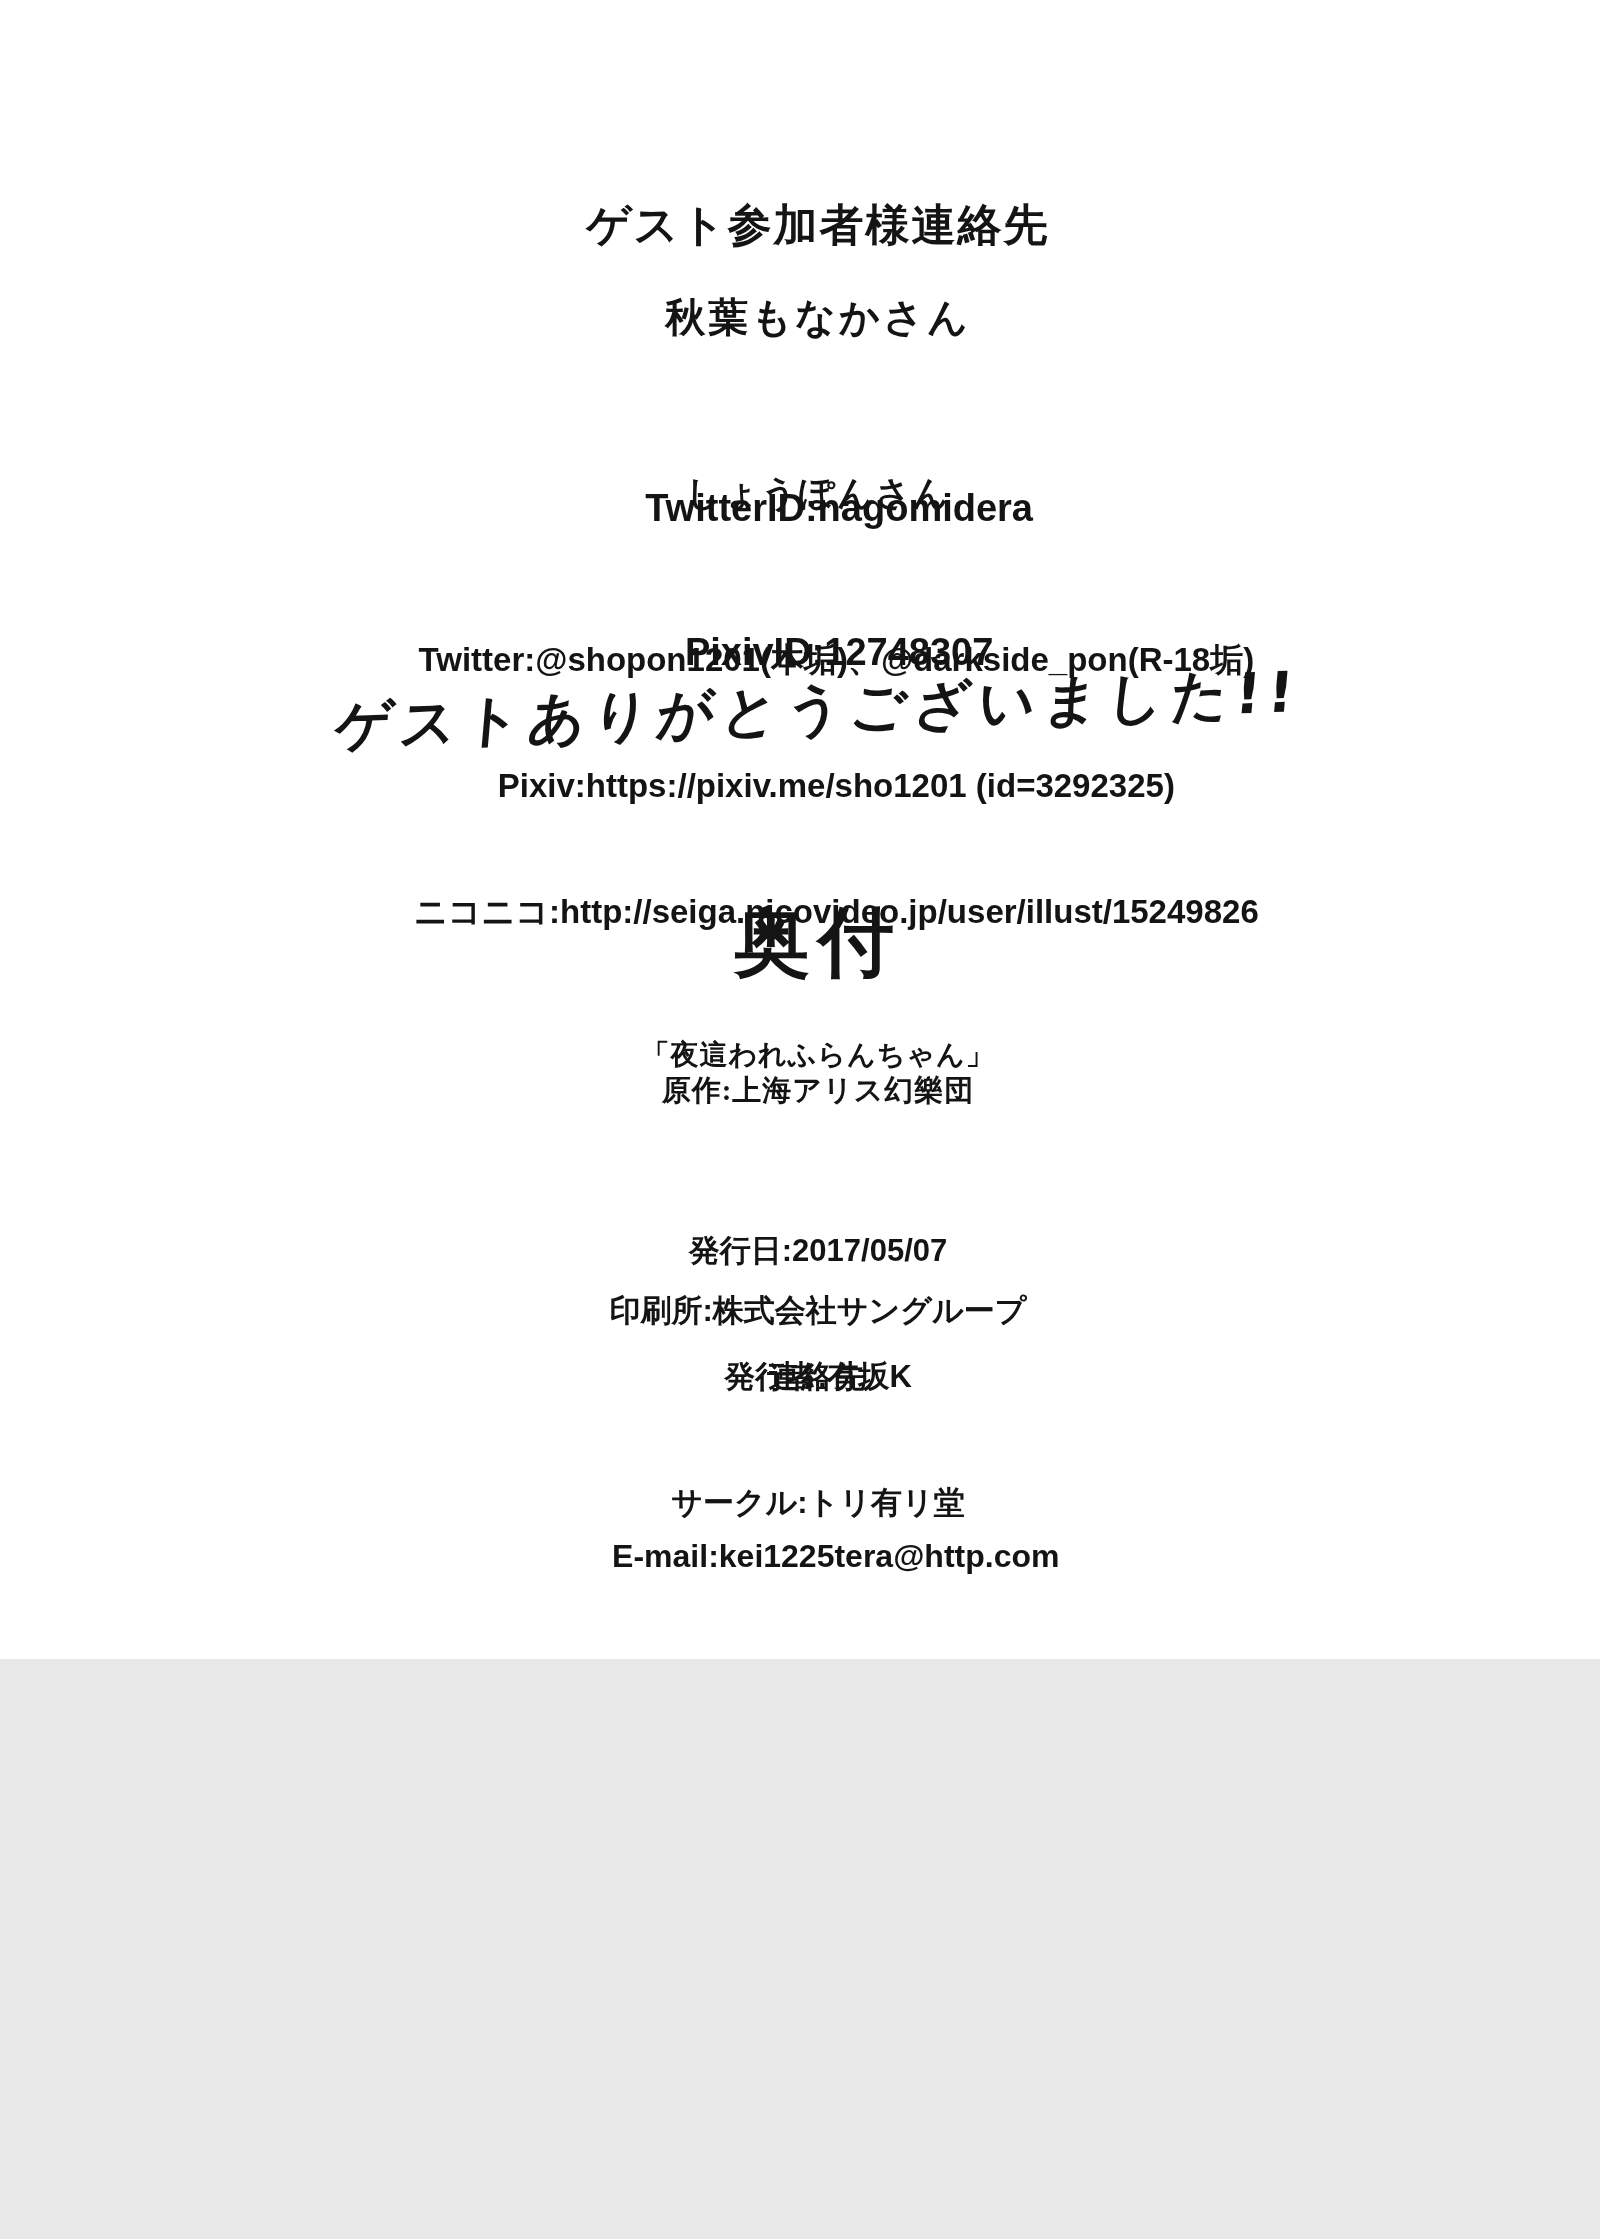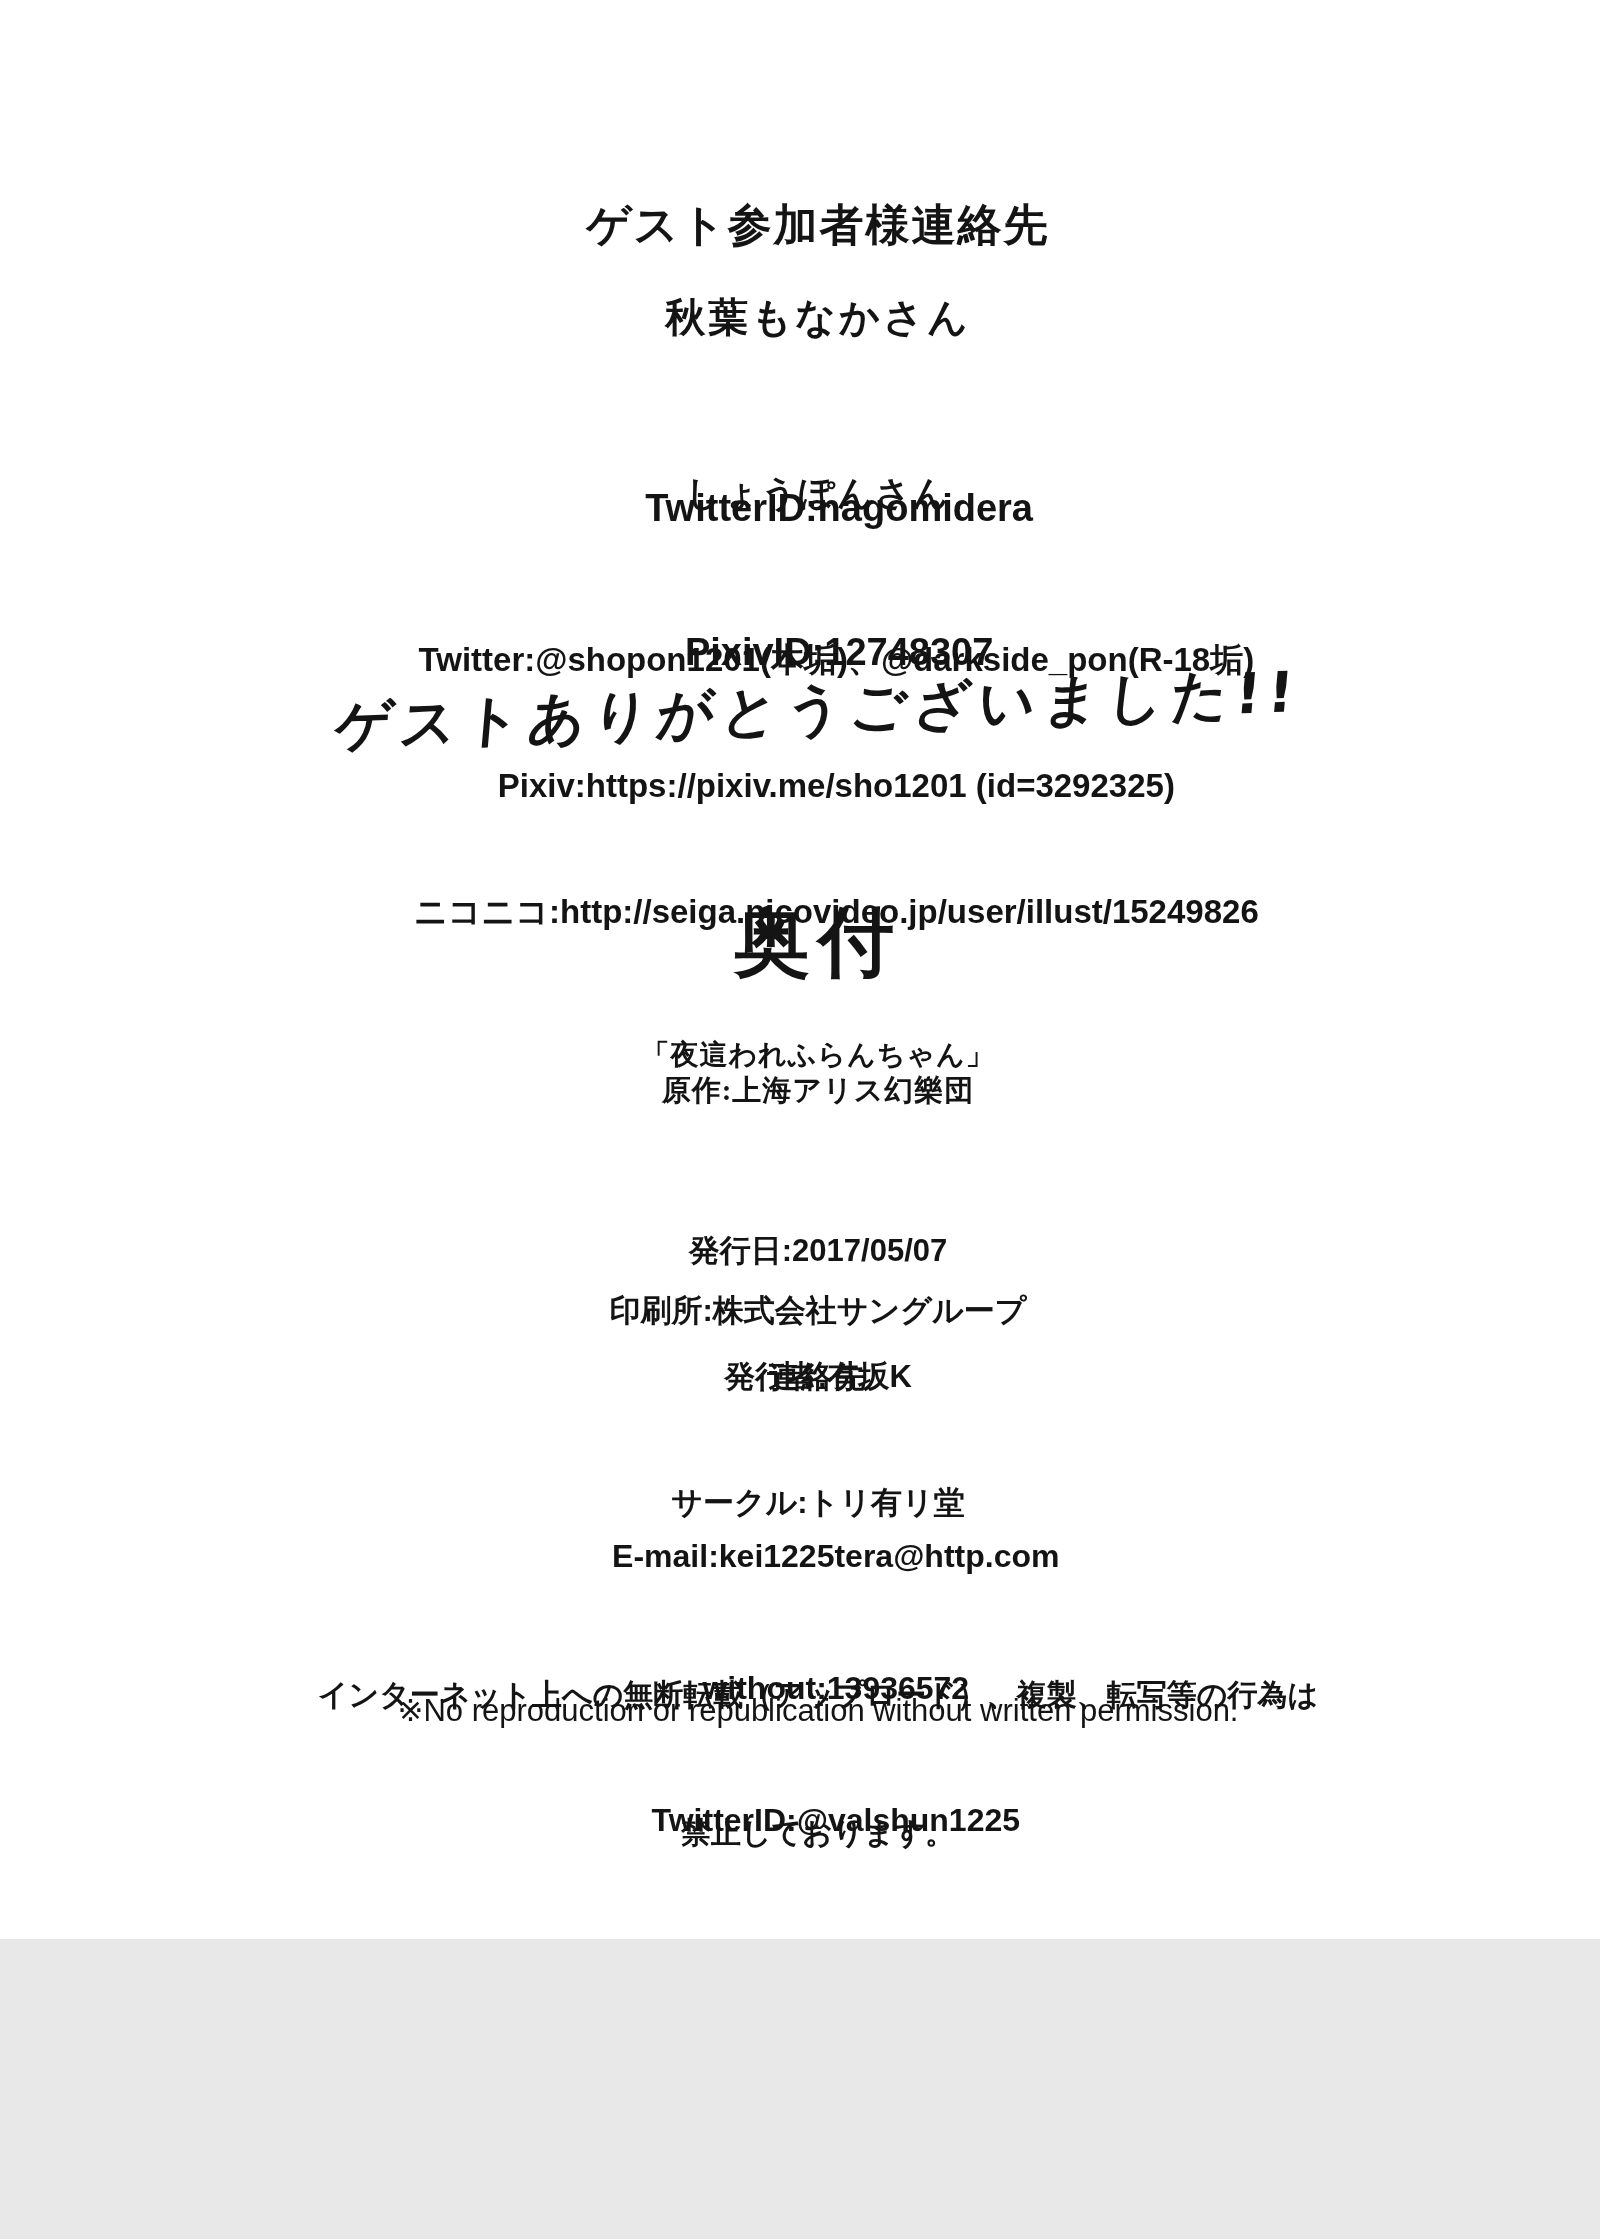--- a/index.html
+++ b/index.html
@@ -1,19 +1,19 @@
 <!DOCTYPE html>
 <html><head>
 <meta charset="utf-8">
 <style>
   html, body { margin: 0; padding: 0; background: #e8e8e8; }
   .page {
     position: relative;
     width: 1600px;
-    height: 1939px;
+    height: 1659px;
     margin: 0 auto;
     background: #ffffff;
     overflow: hidden;
     color: #141414;
   }
   .line {
     position: absolute;
     left: 18px;
     right: -18px;
     text-align: center;

